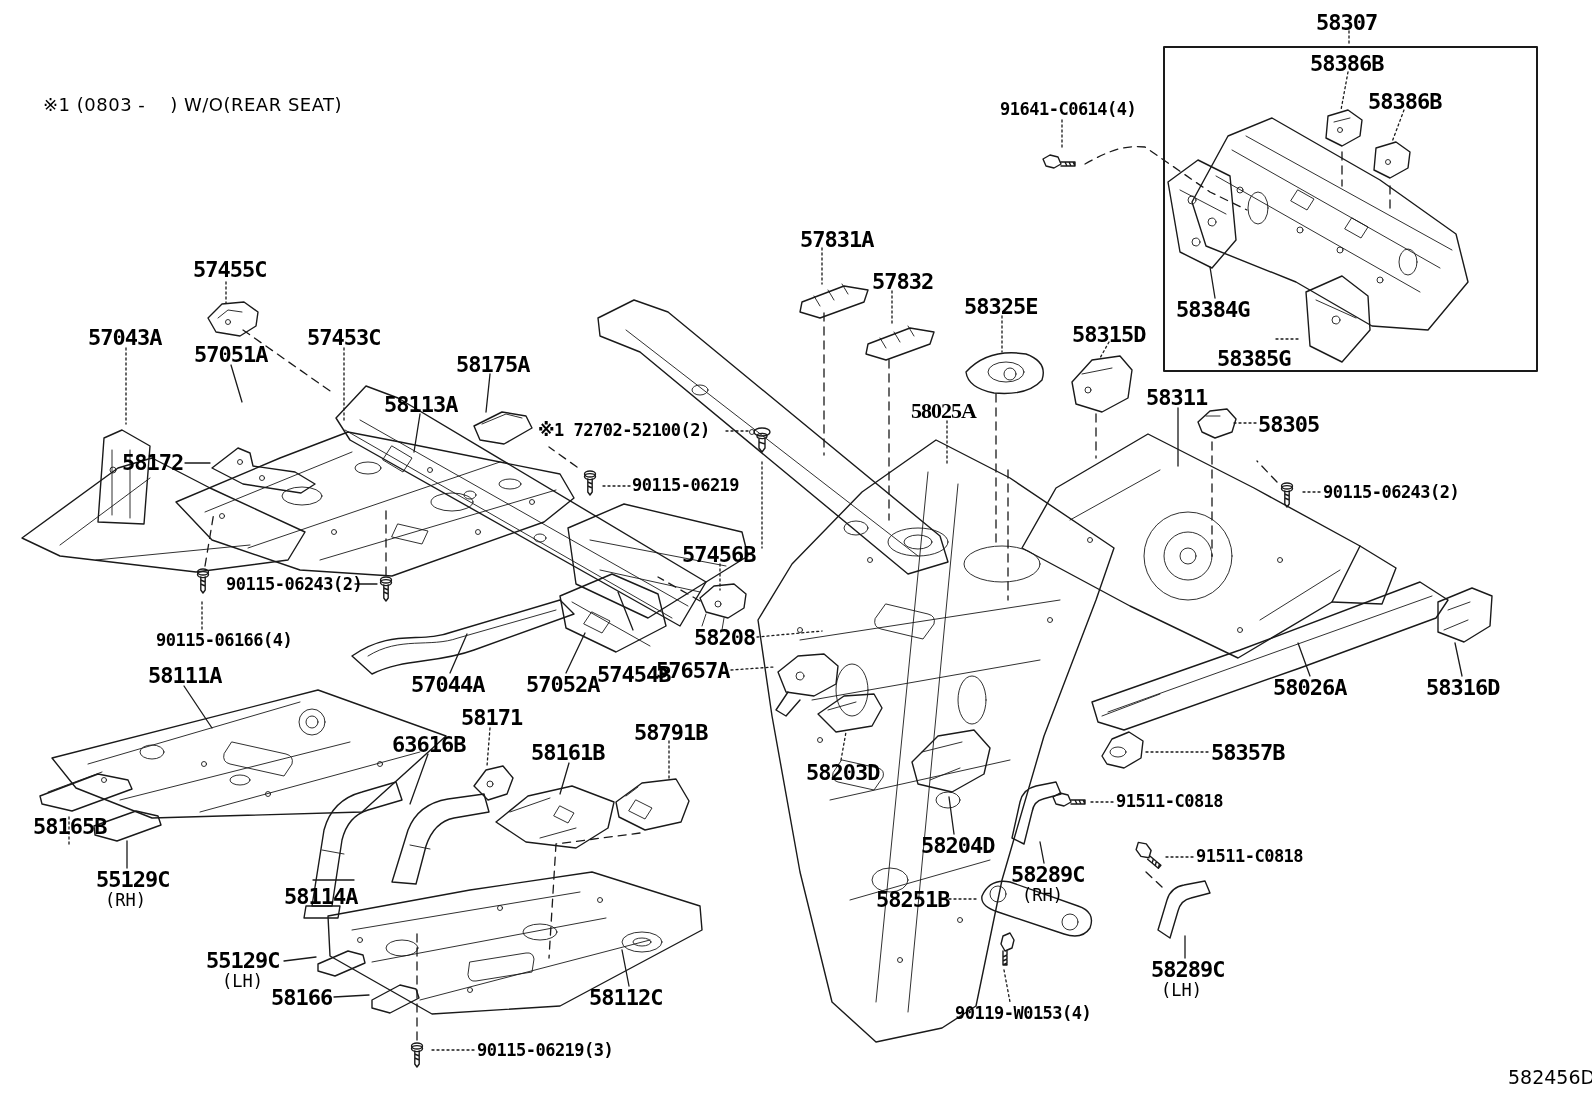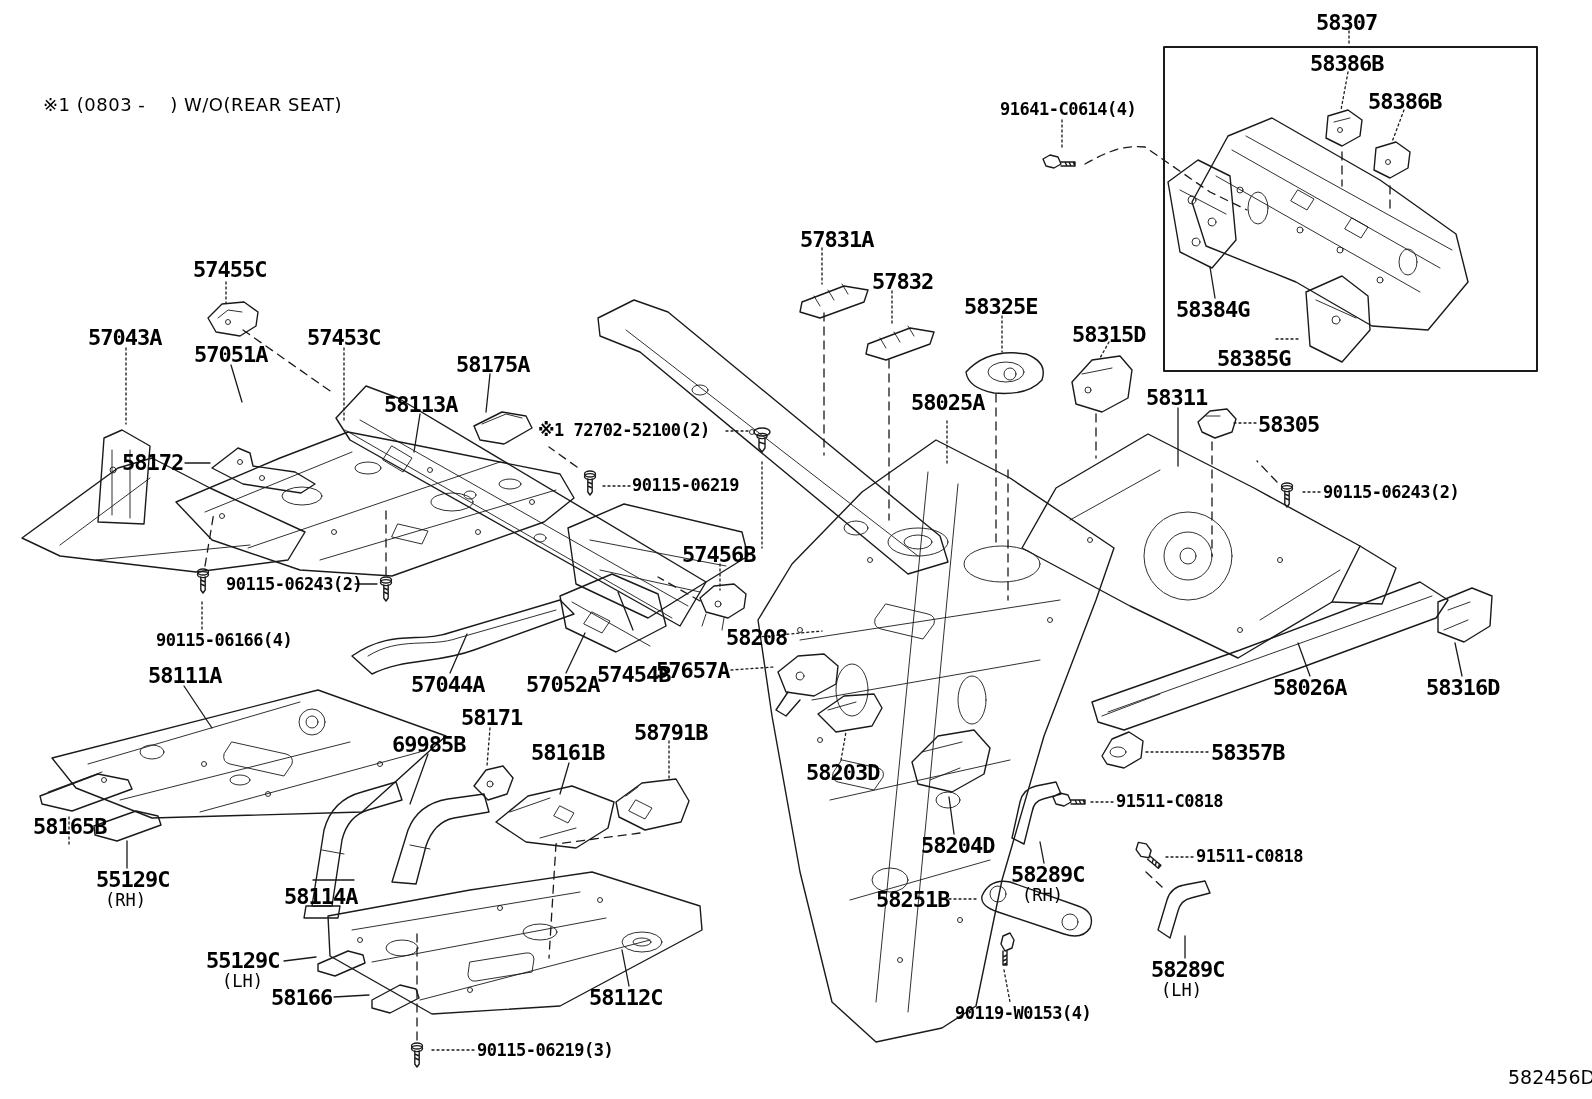--- a/index.html
+++ b/index.html
@@ -455,40 +455,40 @@
       <div class="lbl" style="left: 122px; top: 452px;">58172</div>
       <div class="lbl hw" style="left: 538px; top: 422px;">※1 72702-52100(2)</div>
       <div class="lbl hw" style="left: 632px; top: 477px;">90115-06219</div>
       <div class="lbl hw" style="left: 226px; top: 576px;">90115-06243(2)</div>
       <div class="lbl hw" style="left: 156px; top: 632px;">90115-06166(4)</div>
       <div class="lbl" style="left: 148px; top: 665px;">58111A</div>
       <div class="lbl" style="left: 411px; top: 674px;">57044A</div>
       <div class="lbl" style="left: 526px; top: 674px;">57052A</div>
       <div class="lbl" style="left: 597px; top: 664px; text-align: center;">57454B</div>
       <div class="lbl" style="left: 682px; top: 544px;">57456B</div>
-      <div class="lbl" style="left: 694px; top: 627px; margin-left: 32px;">58208</div>
+      <div class="lbl" style="left: 694px; top: 627px;">58208</div>
       <div class="lbl" style="left: 656px; top: 660px;">57657A</div>
       <div class="lbl" style="left: 461px; top: 707px;">58171</div>
-      <div class="lbl" style="left: 392px; top: 734px;">69985B</div>
+      <div class="lbl" style="left: 392px; top: 734px;">63616B</div>
       <div class="lbl" style="left: 531px; top: 742px;">58161B</div>
       <div class="lbl" style="left: 634px; top: 722px; text-align: center;">58791B</div>
       <div class="lbl" style="left: 33px; top: 816px;">58165B</div>
       <div class="lbl" style="left: 96px; top: 869px;">55129C</div>
       <div class="lbl sub" style="left: 105px; top: 892px;">(RH)</div>
       <div class="lbl" style="left: 236px; top: 886px; margin-left: 48px;">58114A</div>
       <div class="lbl" style="left: 206px; top: 950px;">55129C</div>
       <div class="lbl sub" style="left: 222px; top: 973px;">(LH)</div>
       <div class="lbl" style="left: 271px; top: 987px;">58166</div>
       <div class="lbl" style="left: 589px; top: 987px;">58112C</div>
       <div class="lbl hw" style="left: 477px; top: 1042px;">90115-06219(3)</div>
       <div class="lbl" style="left: 800px; top: 229px;">57831A</div>
       <div class="lbl" style="left: 872px; top: 271px;">57832</div>
       <div class="lbl" style="left: 964px; top: 296px;">58325E</div>
       <div class="lbl" style="left: 1072px; top: 324px;">58315D</div>
-      <div class="lbl" style="left: 911px; top: 392px;">58025A</div>
+      <div class="lbl" style="left: 911px; top: 400px; font-family: Liberation Serif, serif;">58025A</div>
       <div class="lbl hw" style="left: 1000px; top: 101px;">91641-C0614(4)</div>
       <div class="lbl" style="left: 1316px; top: 12px;">58307</div>
       <div class="lbl" style="left: 1310px; top: 53px;">58386B</div>
       <div class="lbl" style="left: 1368px; top: 91px;">58386B</div>
       <div class="lbl" style="left: 1176px; top: 299px;">58384G</div>
       <div class="lbl" style="left: 1197px; top: 348px; margin-left: 20px;">58385G</div>
       <div class="lbl" style="left: 1146px; top: 387px;">58311</div>
       <div class="lbl" style="left: 1258px; top: 414px;">58305</div>
       <div class="lbl hw" style="left: 1323px; top: 484px;">90115-06243(2)</div>
       <div class="lbl" style="left: 1273px; top: 677px;">58026A</div>

